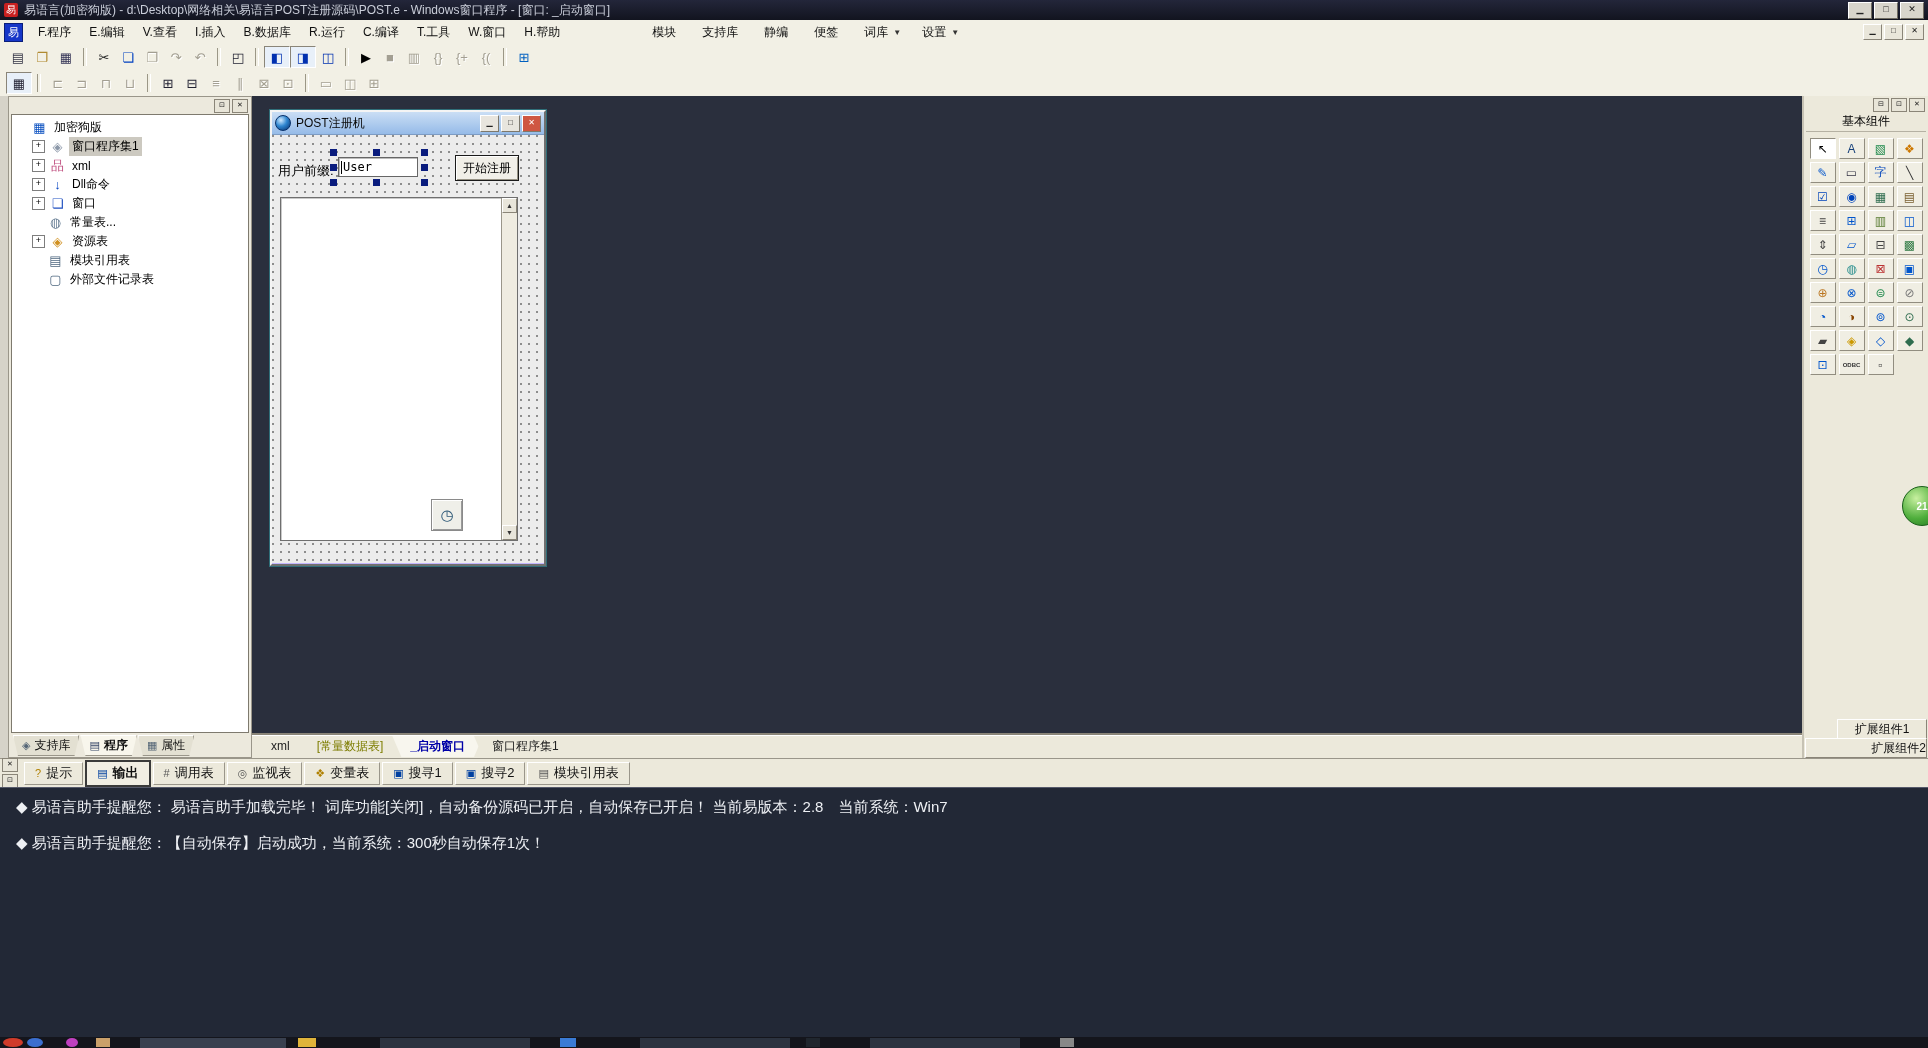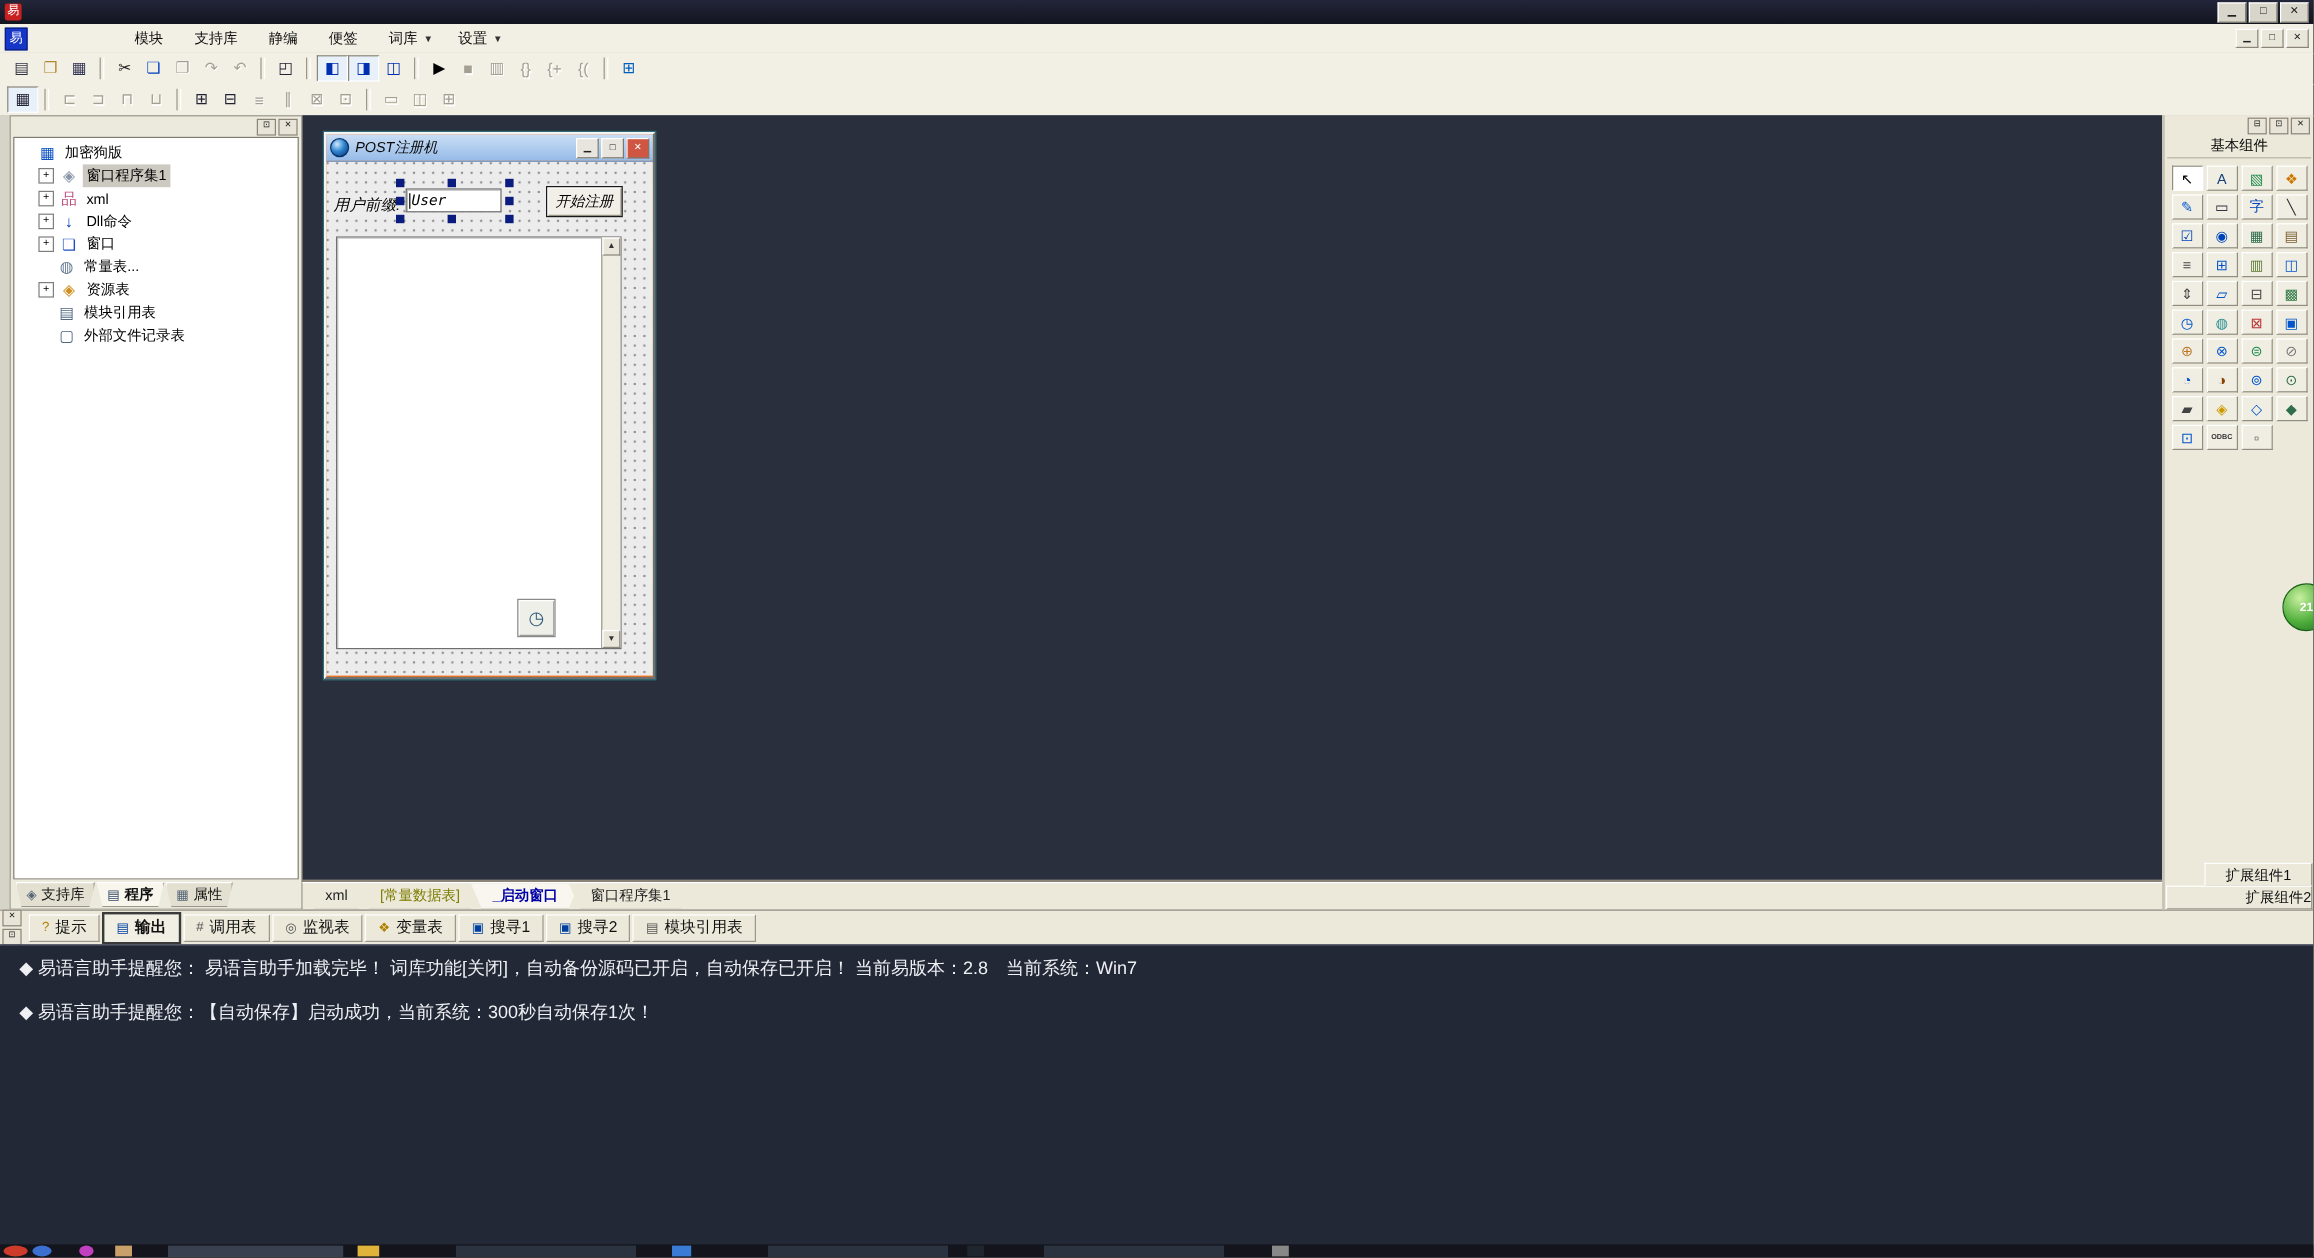--- a/index.html
+++ b/index.html
@@ -64,23 +64,23 @@
   
   .center{flex:1;position:relative;background:#2a2f3d;}
   .doctabs{position:absolute;left:0;right:0;bottom:0;height:22px;background:#ece9db;
     border-top:1px solid #fff;box-shadow:0 -2px 0 #8a8578;display:flex;align-items:stretch;padding-left:10px;}
   .dtab{height:21px;line-height:21px;padding:0 18px;font-size:12px;background:#ece9db;
     clip-path:polygon(9px 0,calc(100% - 9px) 0,100% 100%,0 100%);
     clip-path:polygon(0 0,100% 0,calc(100% - 9px) 100%,9px 100%);
     filter:drop-shadow(1px 1px 0 #8a8a8a);margin-left:-9px;color:#222;}
   .dtab.active{background:#f8f6ee;font-weight:bold;}
   
-  .fwin{position:absolute;left:18px;top:14px;width:276px;height:456px;background:#f97316;
+  .fwin{position:absolute;left:18px;top:14px;width:276px;height:456px;background:#c4b5fd;
     border:2px solid;border-color:#f4f4f4 #707070 #707070 #f4f4f4;box-sizing:border-box;
-    outline:1px solid #2f6e78;font-style:italic;}
+    outline:1px solid #2f6e78;}
   .ftitle{height:22px;background:linear-gradient(#cadef5,#96bbe8);display:flex;align-items:center;
     padding:0 3px;border-bottom:1px solid #7d9cc4;}
   .fglobe{width:14px;height:14px;border-radius:50%;flex:none;margin-right:5px;
     background:radial-gradient(circle at 35% 30%,#cfe9ff,#2f86d0 45%,#0a3c7e 90%);border:1px solid #06306a;}
   .ftitletext{font-size:12px;color:#0a0a0a;}
   .fbtns{margin-left:auto;display:flex;gap:2px;}
   .fbtn{width:17px;height:15px;background:#e8e5de;border:1px solid;border-color:#fff #7d786c #7d786c #fff;
     font-size:8px;line-height:13px;text-align:center;color:#222;}
   .fbtn.close{background:#cf5642;color:#fff;}
   .fbody{position:relative;height:428px;background:#ececec;
@@ -138,29 +138,42 @@
     background:radial-gradient(circle at 35% 30%,#c8f0a0,#4fae3c 55%,#1e6e1e);border:1px solid #175e17;
     color:#fff;font-size:10px;font-weight:bold;display:flex;align-items:center;justify-content:center;z-index:50;}
 </style>
 </head>
 <body>
 
 <div class="screen">
 
   <div class="titlebar">
     <span class="applogo">易</span>
+    <span class="wtitle">易语言(加密狗版) - d:\Desktop\网络相关\易语言POST注册源码\POST.e - Windows窗口程序 - [窗口: _启动窗口]</span>
     <span class="winbtns" id="win-controls">
         <span class="wbtn">▁</span>
         <span class="wbtn">□</span>
         <span class="wbtn">✕</span>
       </span>
   </div>
 
   <div class="menubar">
     <span class="mlogo">易</span>
+    <div id="menu-left" style="display:flex;">
+        <span class="menu-item">F.程序</span>
+        <span class="menu-item">E.编辑</span>
+        <span class="menu-item">V.查看</span>
+        <span class="menu-item">I.插入</span>
+        <span class="menu-item">B.数据库</span>
+        <span class="menu-item">R.运行</span>
+        <span class="menu-item">C.编译</span>
+        <span class="menu-item">T.工具</span>
+        <span class="menu-item">W.窗口</span>
+        <span class="menu-item">H.帮助</span>
+      </div>
     <div class="menu-right" id="menu-right">
         <span class="menu-item">模块</span>
         <span class="menu-item">支持库</span>
         <span class="menu-item">静编</span>
         <span class="menu-item">便签</span>
         <span class="menu-item">词库</span>
         <span class="marrow">▼</span>
         <span class="menu-item">设置</span>
         <span class="marrow">▼</span>
       </div>

